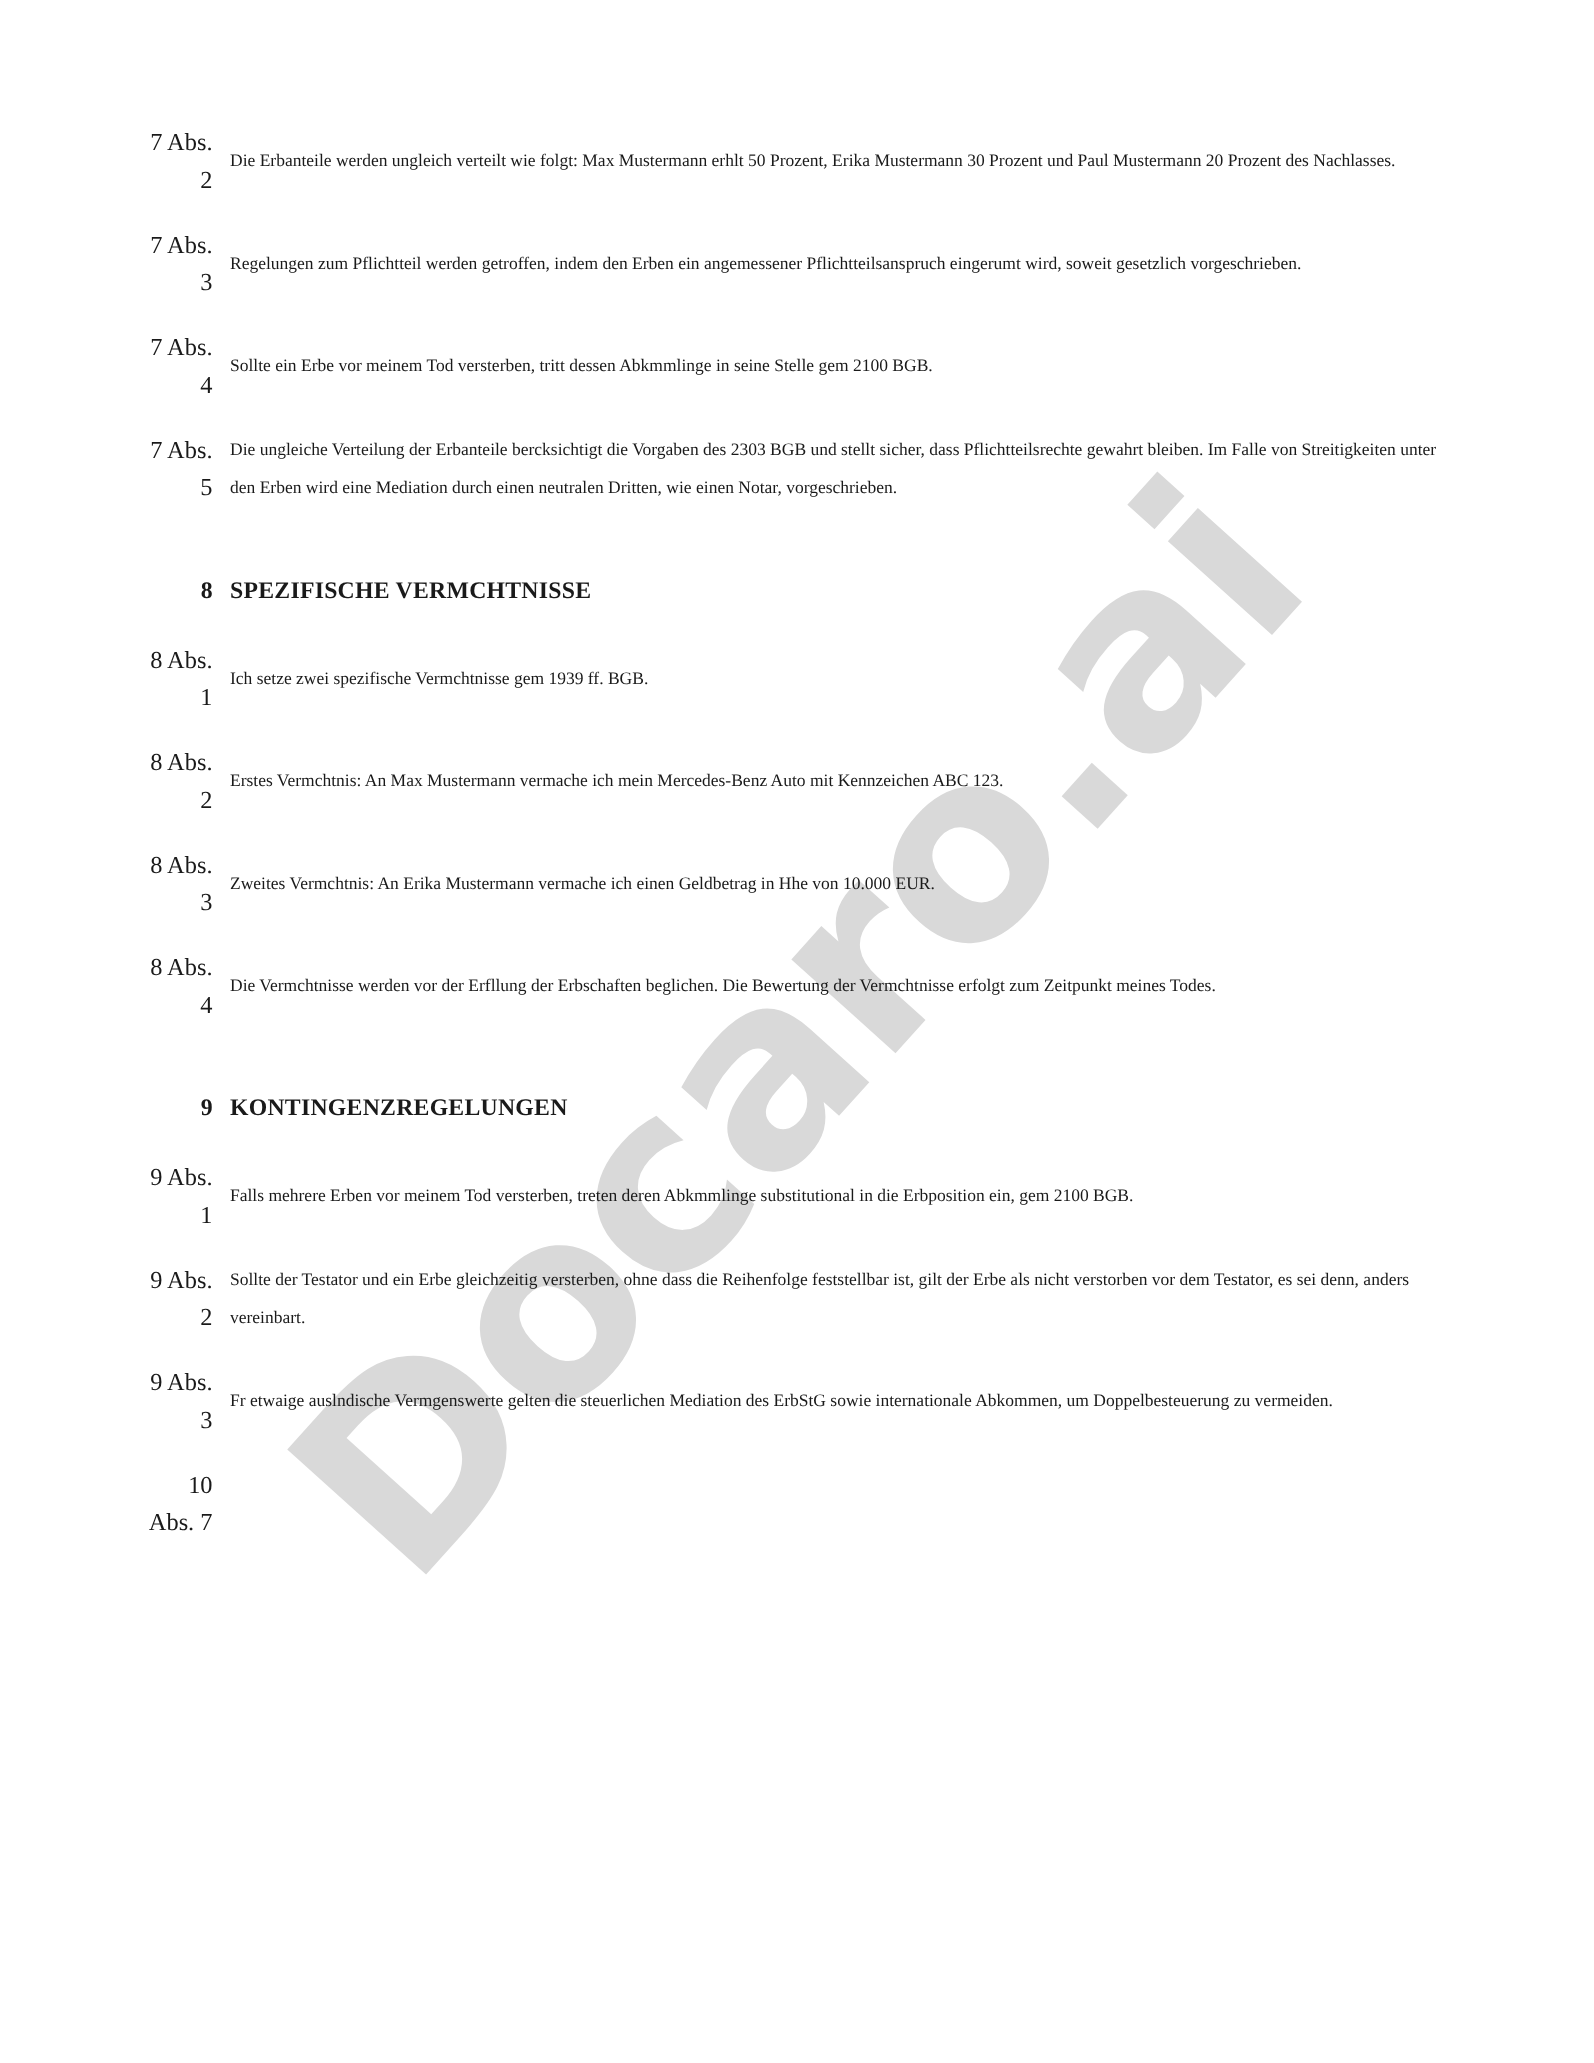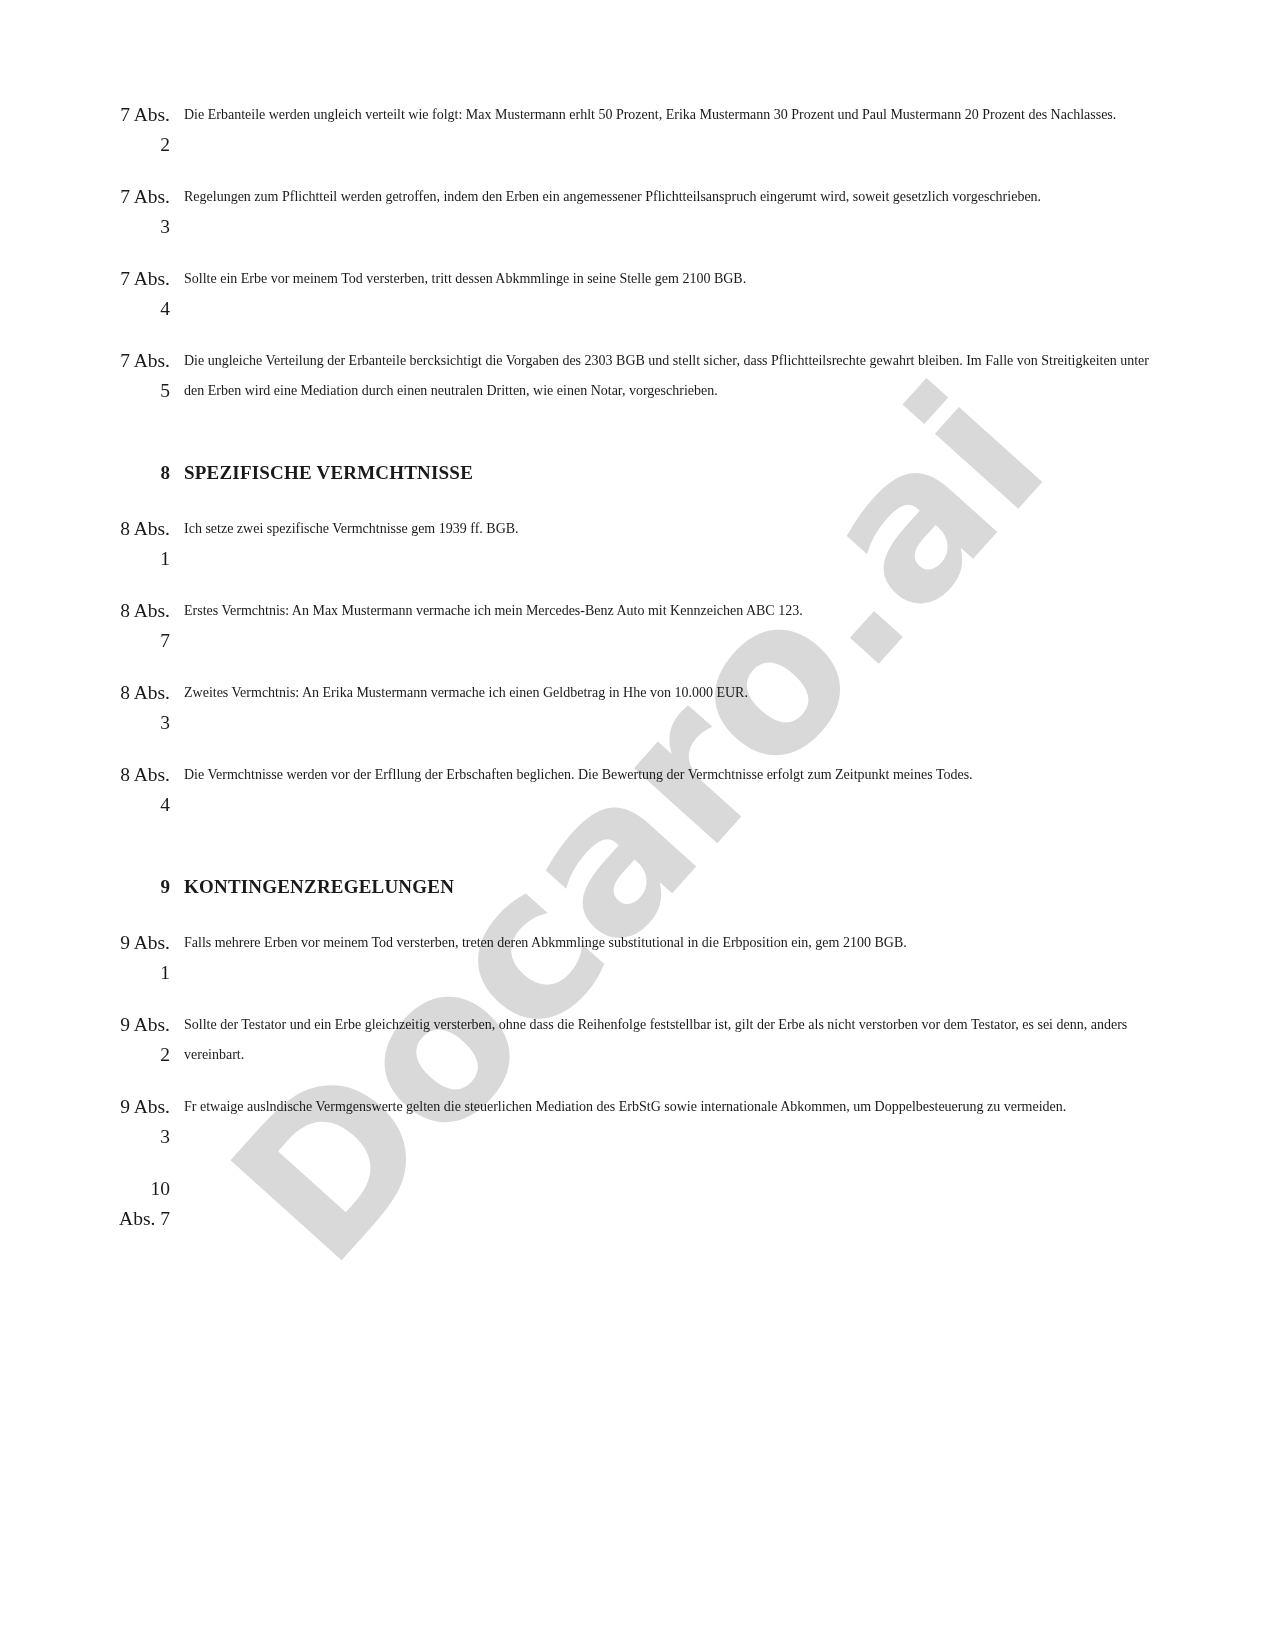--- a/index.html
+++ b/index.html
@@ -49,21 +49,21 @@
   
   .content {
     position: relative;
     z-index: 1;
     padding: 100px 118px 0 112px;
     box-sizing: border-box;
   }
 
   .clause {
     display: flex;
-    align-items: flex-start;
+    align-items: center;
     margin-bottom: 22px;
   }
   .clause-label {
     width: 72px;
     min-width: 72px;
     text-align: right;
     padding-right: 14px;
     box-sizing: border-box;
     font-size: 19.5px;
     line-height: 30px;
@@ -129,21 +129,21 @@
       </div>
       <div class="heading">
         <div class="heading-number">8</div>
         <div class="heading-title">SPEZIFISCHE VERMCHTNISSE</div>
       </div>
       <div class="clause">
         <div class="clause-label">8 Abs. 1</div>
         <div class="clause-body">Ich setze zwei spezifische Vermchtnisse gem  1939 ff. BGB.</div>
       </div>
       <div class="clause">
-        <div class="clause-label">8 Abs. 7</div>
+        <div class="clause-label">8 Abs. 2</div>
         <div class="clause-body">Erstes Vermchtnis: An Max Mustermann vermache ich mein Mercedes-Benz Auto mit Kennzeichen ABC 123.</div>
       </div>
       <div class="clause">
         <div class="clause-label">8 Abs. 3</div>
         <div class="clause-body">Zweites Vermchtnis: An Erika Mustermann vermache ich einen Geldbetrag in Hhe von 10.000 EUR.</div>
       </div>
       <div class="clause">
         <div class="clause-label">8 Abs. 4</div>
         <div class="clause-body">Die Vermchtnisse werden vor der Erfllung der Erbschaften beglichen. Die Bewertung der Vermchtnisse erfolgt zum Zeitpunkt meines Todes.</div>
       </div>

